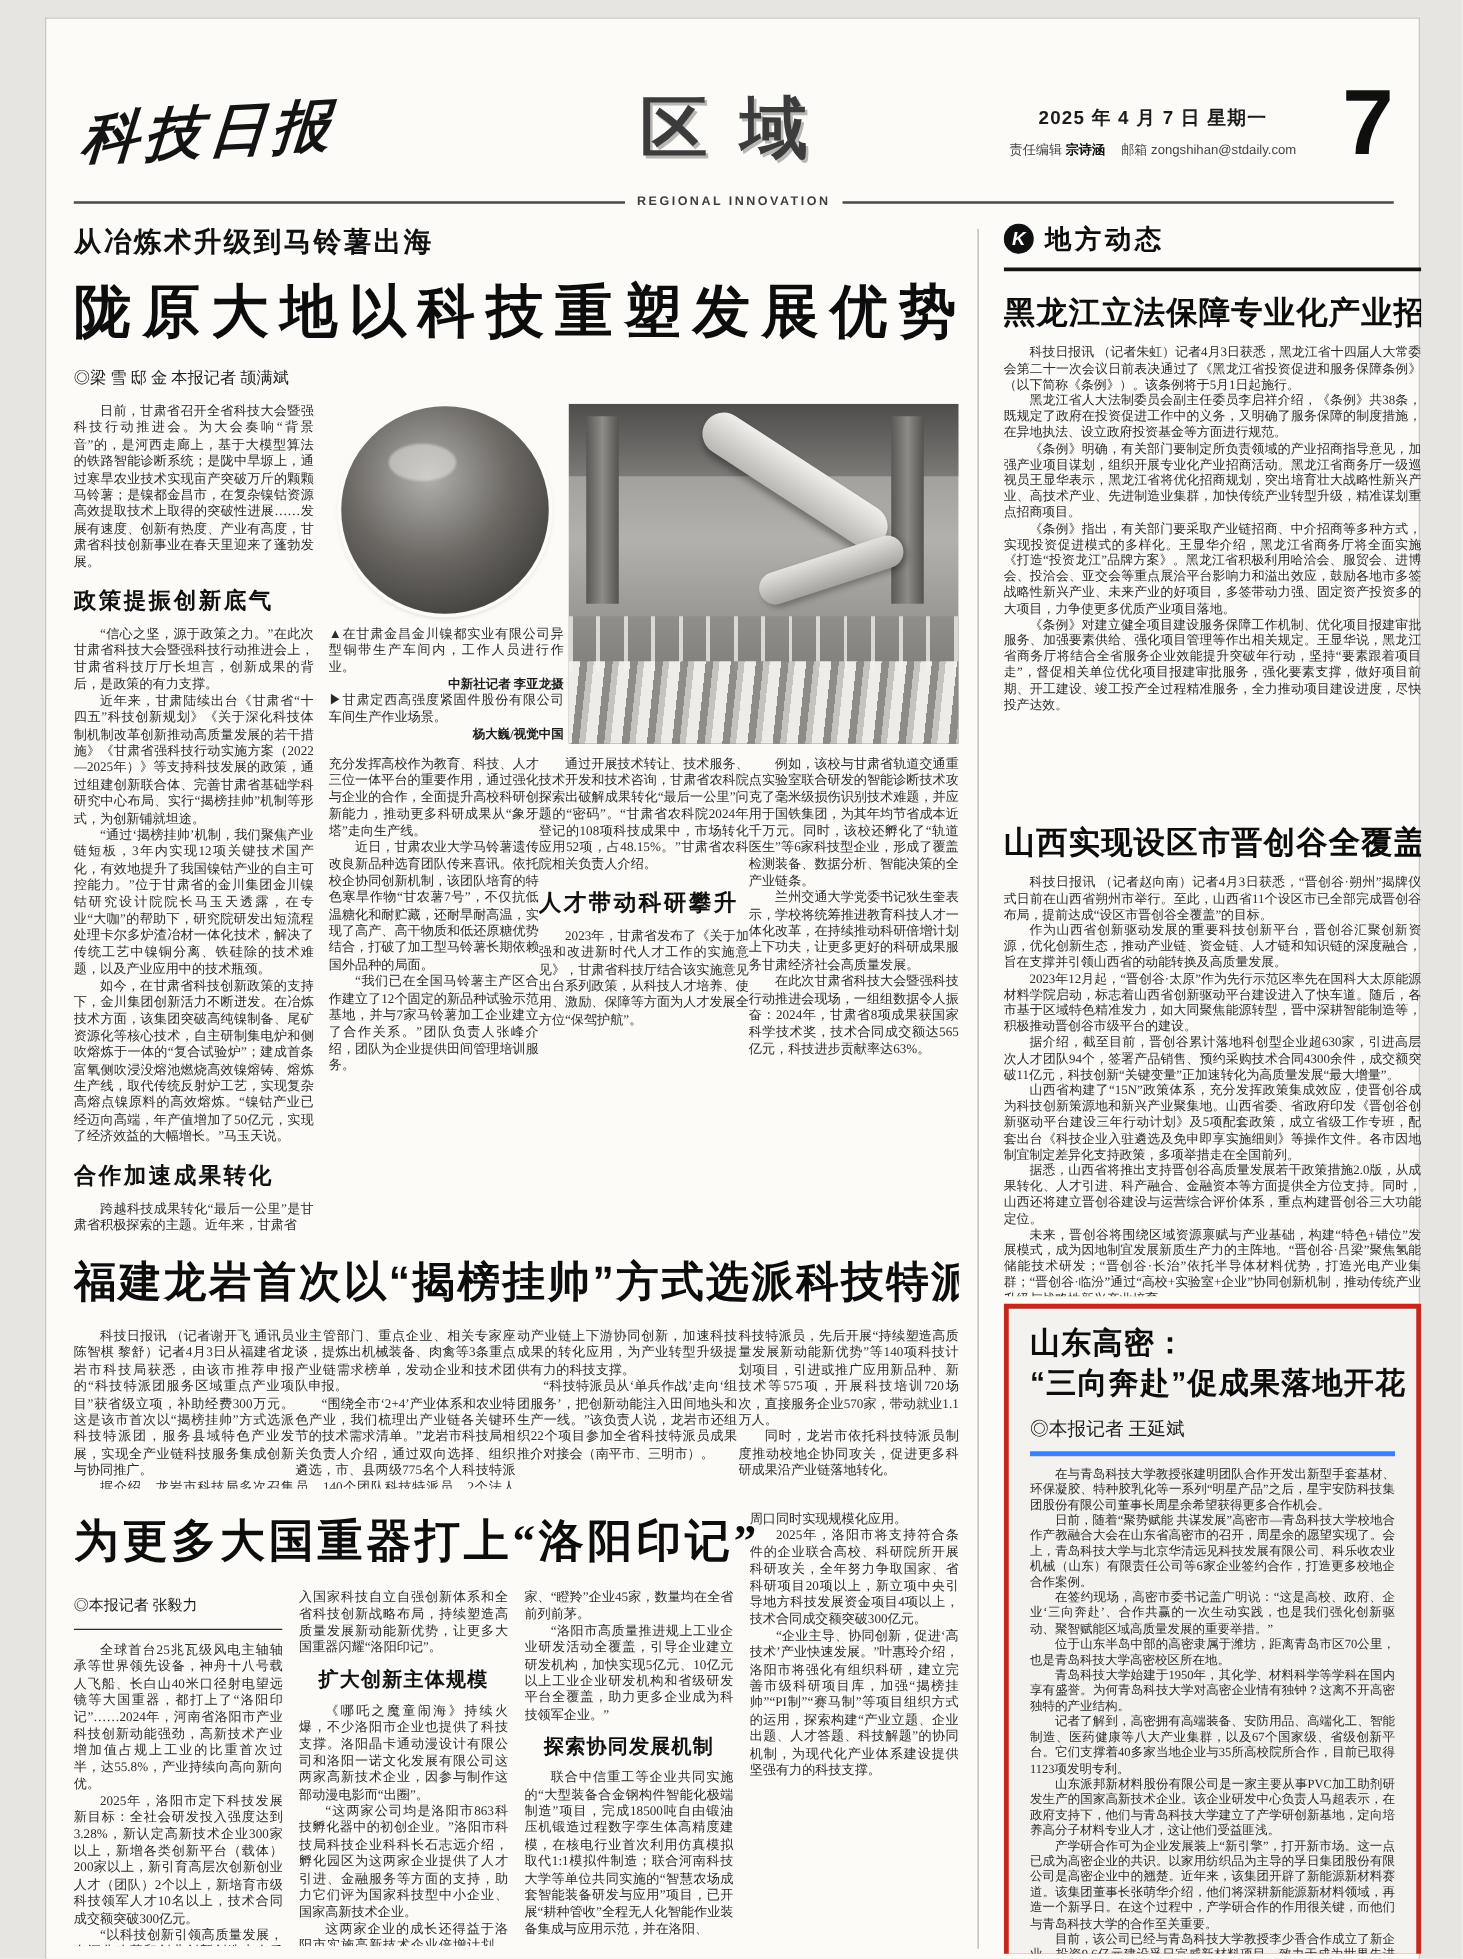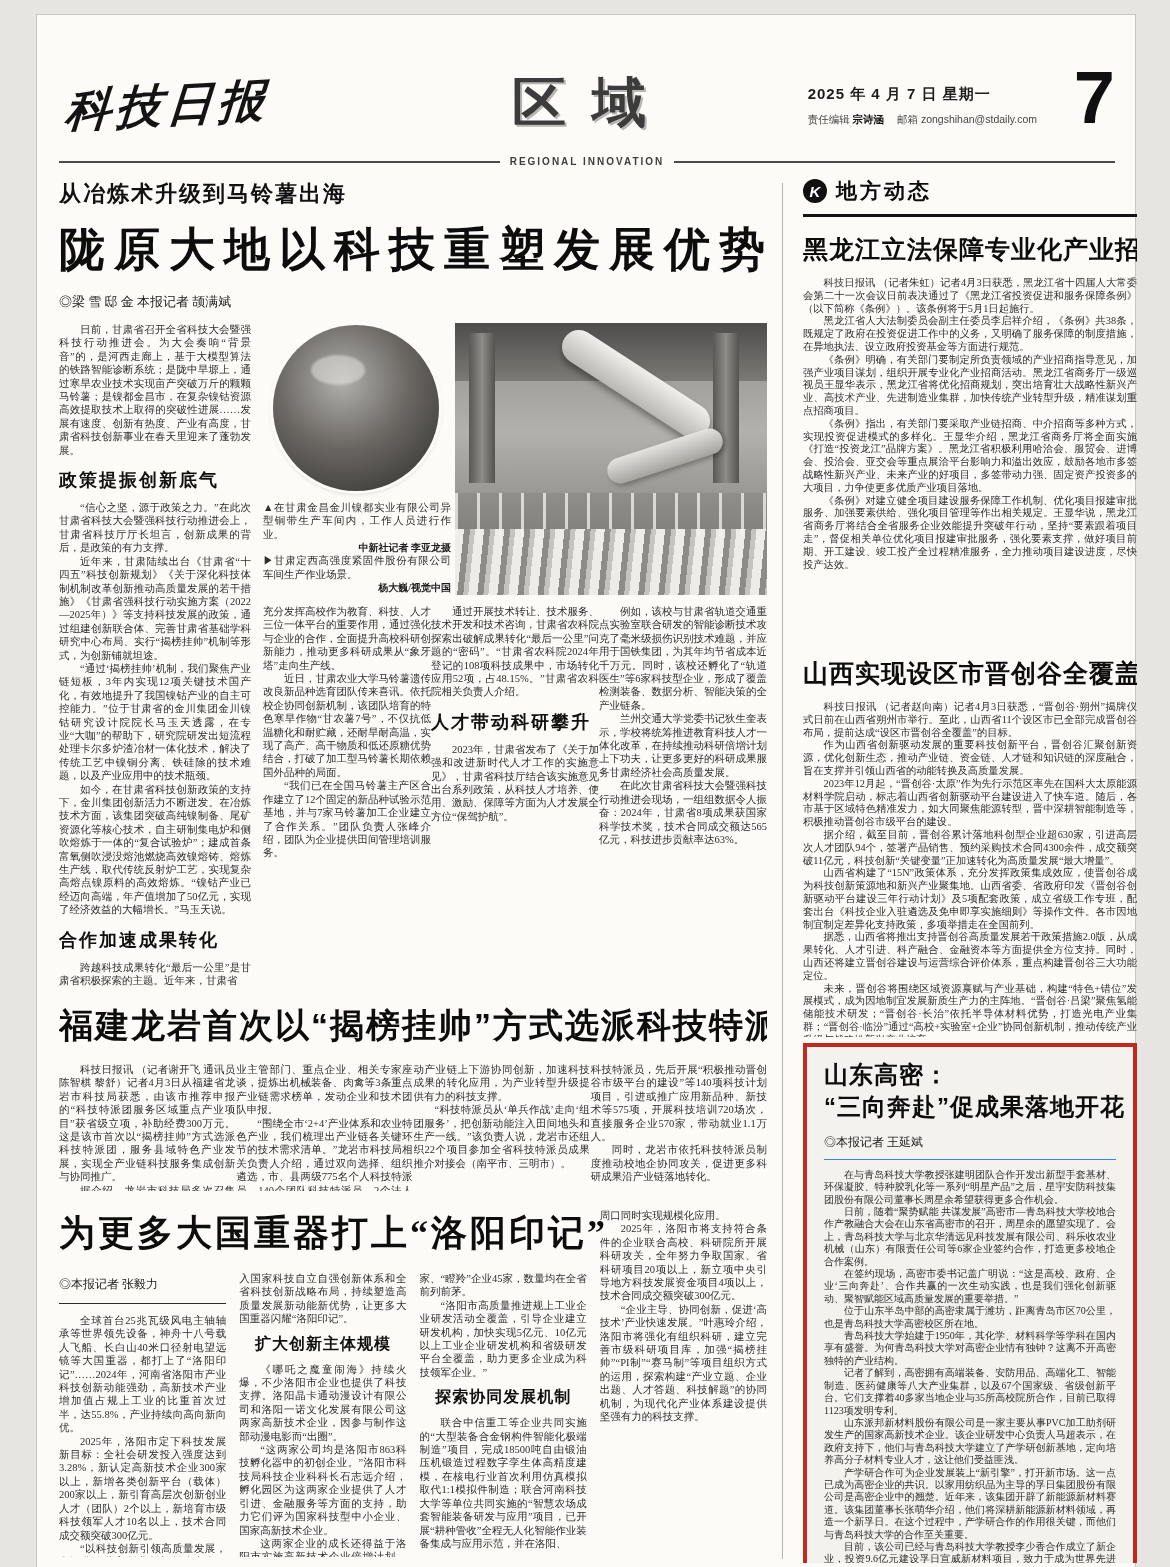--- a/index.html
+++ b/index.html
@@ -4,21 +4,21 @@
 <style>
   * { margin:0; padding:0; box-sizing:border-box; }
   html,body { width:1170px; height:1567px; }
   body { position:relative; background:#e7e5e1; font-family:"Liberation Serif", serif; color:#262626; overflow:hidden; }
   .paper { position:absolute; left:36px; top:14px; width:1100px; height:1553px; background:#fcfbf8; border:1px solid #c9c6c0; border-bottom:none; }
 
   
   .hdr { position:absolute; left:22px; top:56px; width:1056px; height:96px; }
   .masthead { position:absolute; left:6px; top:4px; font-family:"Liberation Serif", serif; font-style:italic; font-weight:700; font-size:46px; letter-spacing:5px; color:#141414; transform:rotate(-3deg) skewX(-7deg); }
   .section-cn { position:absolute; left:418px; top:-4px; width:230px; text-align:center; font-family:"Liberation Sans", sans-serif; font-weight:900; font-size:54px; letter-spacing:26px; color:#3c3c3c; text-shadow:2px 2px 0 #b9b7b3; }
-  .hdr-right { position:absolute; right:78px; top:14px; text-align:left; font-family:"Liberation Sans", sans-serif; }
+  .hdr-right { position:absolute; right:78px; top:14px; text-align:center; font-family:"Liberation Sans", sans-serif; }
   .hdr-date { font-size:15px; font-weight:700; color:#1c1c1c; letter-spacing:1px; }
   .hdr-ed { margin-top:9px; font-size:10.5px; color:#444; }
   .hdr-ed b { color:#111; margin-right:10px; }
   .page-num { position:absolute; right:0; top:-10px; font-family:"Liberation Sans", sans-serif; font-weight:900; font-size:74px; color:#101010; line-height:1; }
   .hdr-rule { position:absolute; left:0; bottom:0; width:100%; display:flex; align-items:center; gap:10px; }
   .hdr-rule .rl { flex:1; height:2px; background:#4a4a4a; }
   .section-en { font-family:"Liberation Sans", sans-serif; font-weight:700; font-size:10px; letter-spacing:2px; color:#3e3e3e; }
 
   
   .main-zone { position:absolute; left:22px; top:164px; width:708px; height:1382px; overflow:hidden; }
@@ -74,21 +74,21 @@
   
   .zone-header { display:flex; align-items:center; gap:9px; padding:2px 0 9px; border-bottom:3px solid #151515; }
   .k-icon { width:24px; height:24px; border-radius:50%; background:#101010; color:#fff; font-family:"Liberation Sans", sans-serif; font-weight:900; font-style:italic; font-size:15px; display:flex; align-items:center; justify-content:center; }
   .zone-title { font-family:"Liberation Sans", sans-serif; font-weight:900; font-size:21px; letter-spacing:3px; color:#0d0d0d; }
   .news { overflow:hidden; }
   .news h2 { font-family:"Liberation Sans", sans-serif; font-weight:900; font-size:25px; letter-spacing:1px; color:#0d0d0d; margin:16px 0 11px; white-space:nowrap; }
   .news-hlj { height:424px; }
   .news-sx { height:396px; }
   .redbox { margin-top:6px; height:524px; border:4px solid #c4271c; background:#f4f2ee; padding:8px 17px 6px; overflow:hidden; }
   .redbox h2 { margin:4px 0 10px; line-height:1.35; font-size:24px; }
-  .rb-byline { font-size:12px; color:#1c1c1c; padding-bottom:8px; border-bottom:1px solid #3b82f6; margin-bottom:9px; }
+  .rb-byline { font-size:15px; color:#1c1c1c; padding-bottom:8px; border-bottom:4px solid #3b82f6; margin-bottom:9px; }
   .redbox .para { font-size:10px; line-height:12.4px; }
 </style>
 </head>
 <body>
 
 <div class="paper">
 
   <div class="hdr">
     <div class="masthead">科技日报</div>
     <div class="section-cn">区域</div>
@@ -190,21 +190,21 @@
           </div>
         <div class="col noindent">
             <p class="para">业主管部门、重点企业、相关专家座谈，提炼出机械装备、肉禽等3条重点产业链需求榜单，发动企业和技术团队申报。</p>
             <p class="para">“围绕全市‘2+4’产业体系和农业特色产业，我们梳理出产业链各关键环节的技术需求清单。”龙岩市科技局相关负责人介绍，通过双向选择、组织遴选，市、县两级775名个人科技特派员、140个团队科技特派员、2个法人科技特派员组团服务重点产业。</p>
           </div>
         <div class="col noindent">
             <p class="para">动产业链上下游协同创新，加速科技成果的转化应用，为产业转型升级提供有力的科技支撑。</p>
             <p class="para">“科技特派员从‘单兵作战’走向‘组团服务’，把创新动能注入田间地头和生产一线。”该负责人说，龙岩市还组织22个项目参加全省科技特派员成果推介对接会（南平市、三明市）。</p>
           </div>
         <div class="col noindent">
-            <p class="para">科技特派员，先后开展“积极推动晋创谷市级平台的建设”等140项科技计划项目，引进或推广应用新品种、新技术等575项，开展科技培训720场次，直接服务企业570家，带动就业1.1万人。</p>
+            <p class="para">科技特派员，先后开展“持续塑造高质量发展新动能新优势”等140项科技计划项目，引进或推广应用新品种、新技术等575项，开展科技培训720场次，直接服务企业570家，带动就业1.1万人。</p>
             <p class="para">同时，龙岩市依托科技特派员制度推动校地企协同攻关，促进更多科研成果沿产业链落地转化。</p>
           </div>
       </div>
     </section>
 
     <section class="luoyang">
       <h2 class="ly-h">为更多大国重器打上“洛阳印记”</h2>
       <div class="ly-col ly-c1">
         <div class="ly-byline">◎本报记者 张毅力</div>
         <div>

